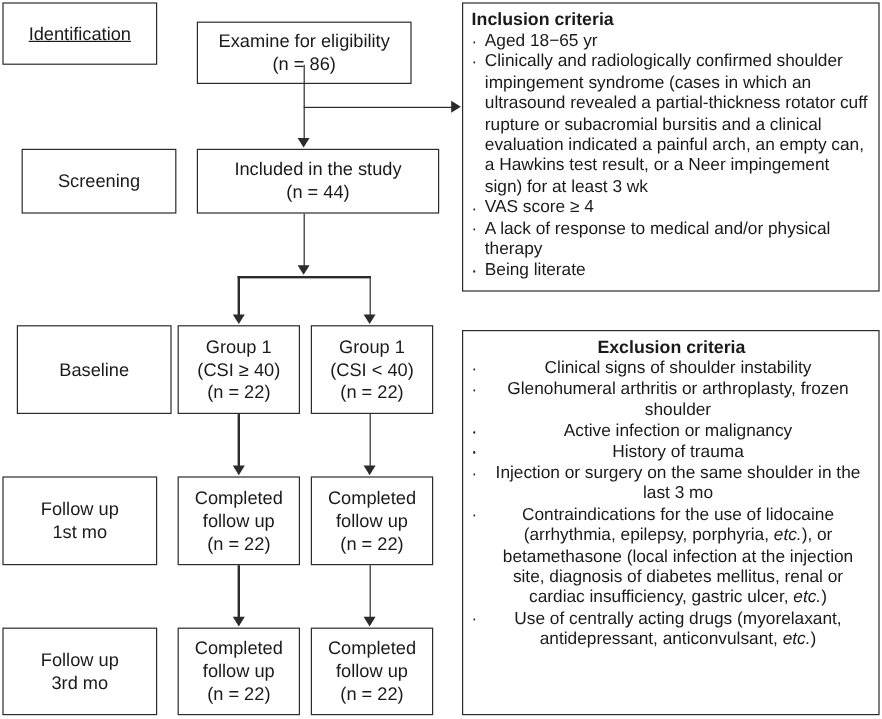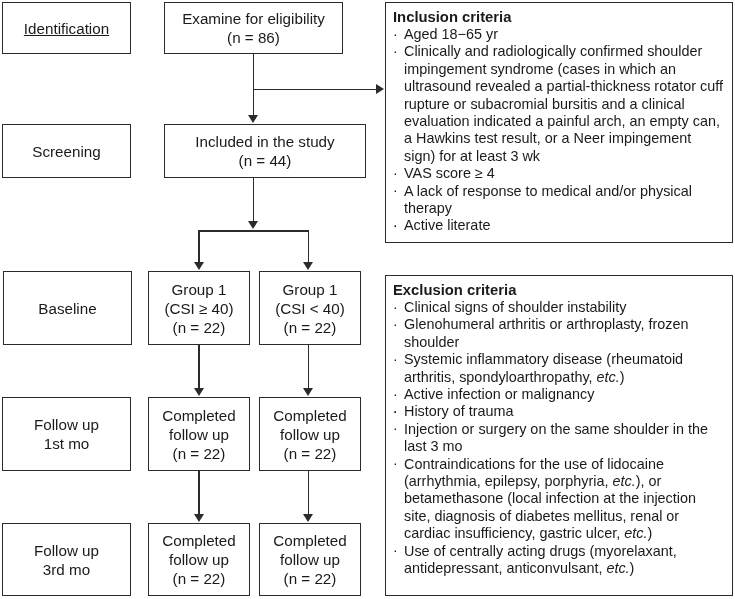--- a/index.html
+++ b/index.html
@@ -99,39 +99,39 @@
 </style>
 </head>
 <body>
 
 <div id="canvas">
 
   <div class="box" style="left:2px; top:2px; width:129px; height:52px;text-decoration:underline;">
     <span class="lines">Identification</span>
   </div>
 
-  <div class="box" style="left:2px; top:124px; width:129px; height:54px;">
+  <div class="box" style="left:18px; top:124px; width:129px; height:54px;">
     <span class="lines">Screening</span>
   </div>
 
-  <div class="box" style="left:3px; top:271px; width:129px; height:74px;align-items:center;">
+  <div class="box" style="left:14px; top:271px; width:129px; height:74px;align-items:center;">
     <span class="lines">Baseline</span>
   </div>
 
   <div class="box" style="left:2px; top:397px; width:129px; height:74px;">
     <span class="lines">Follow up
 1st mo</span>
   </div>
 
   <div class="box" style="left:2px; top:523px; width:129px; height:73px;">
     <span class="lines">Follow up
 3rd mo</span>
   </div>
 
-  <div class="box" style="left:164px; top:2px; width:179px; height:52px;">
+  <div class="box" style="left:164px; top:18px; width:179px; height:52px;">
     <span class="lines">Examine for eligibility
 (n = 86)</span>
   </div>
 
   <div class="box" style="left:164px; top:124px; width:202px; height:54px;">
     <span class="lines">Included in the study
 (n = 44)</span>
   </div>
 
   <div class="box" style="left:148px; top:271px; width:102px; height:74px;">
@@ -200,30 +200,30 @@
   <div class="arrow-down" style="left:303px; top:514px;"></div>
 
   <div class="panel" style="left:385px; top:2px; width:348px; height:241px;">
     <div class="panel-title">Inclusion criteria</div>
     <ul class="crit-list">
       <li><span class="bullet">·</span><span>Aged 18−65 yr</span></li>
       <li><span class="bullet">·</span><span>Clinically and radiologically confirmed shoulder impingement syndrome (cases in which an ultrasound revealed a partial-thickness rotator cuff rupture or subacromial bursitis and a clinical evaluation indicated a painful arch, an empty can, a Hawkins test result, or a Neer impingement sign) for at least 3 wk</span></li>
       <li><span class="bullet">·</span><span>VAS score ≥ 4</span></li>
       <li><span class="bullet">·</span><span>A lack of response to medical and/or physical therapy</span></li>
       <li><span class="bullet">·</span></li>
-      <li><span class="bullet">·</span><span>Active literate</span></li>
+      <li><span class="bullet">·</span><span>Being literate</span></li>
     </ul>
   </div>
 
-  <div class="panel" style="left:385px; top:275px; width:348px; height:321px;">
+  <div class="panel" style="left:385px; top:275px; width:348px; height:321px;text-align:center;">
     <div class="panel-title">Exclusion criteria</div>
     <ul class="crit-list">
       <li><span class="bullet">·</span><span>Clinical signs of shoulder instability</span></li>
       <li><span class="bullet">·</span><span>Glenohumeral arthritis or arthroplasty, frozen shoulder</span></li>
-      <li><span class="bullet">·</span><span>Systemic inflammatory disease (rheumatoid arthritis, spondyloarthropathy, <span class="it">etc.</span>)</span></li>
+      <li><span class="bullet">·</span></li>
       <li><span class="bullet">·</span><span>Active infection or malignancy</span></li>
       <li><span class="bullet">·</span></li>
       <li><span class="bullet">·</span></li>
       <li><span class="bullet">·</span><span>History of trauma</span></li>
       <li><span class="bullet">·</span><span>Injection or surgery on the same shoulder in the last 3 mo</span></li>
       <li><span class="bullet">·</span><span>Contraindications for the use of lidocaine (arrhythmia, epilepsy, porphyria, <span class="it">etc.</span>), or betamethasone (local infection at the injection site, diagnosis of diabetes mellitus, renal or cardiac insufficiency, gastric ulcer, <span class="it">etc.</span>)</span></li>
       <li><span class="bullet">·</span><span>Use of centrally acting drugs (myorelaxant, antidepressant, anticonvulsant, <span class="it">etc.</span>)</span></li>
     </ul>
   </div>
 

